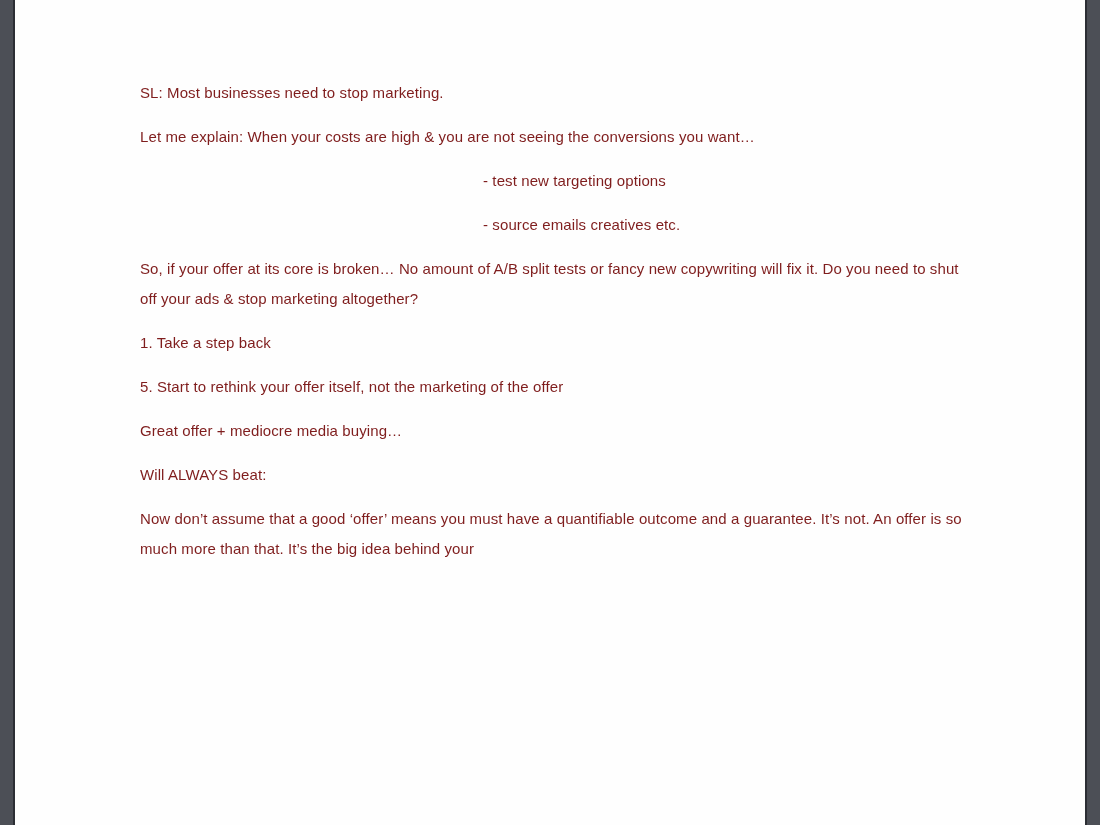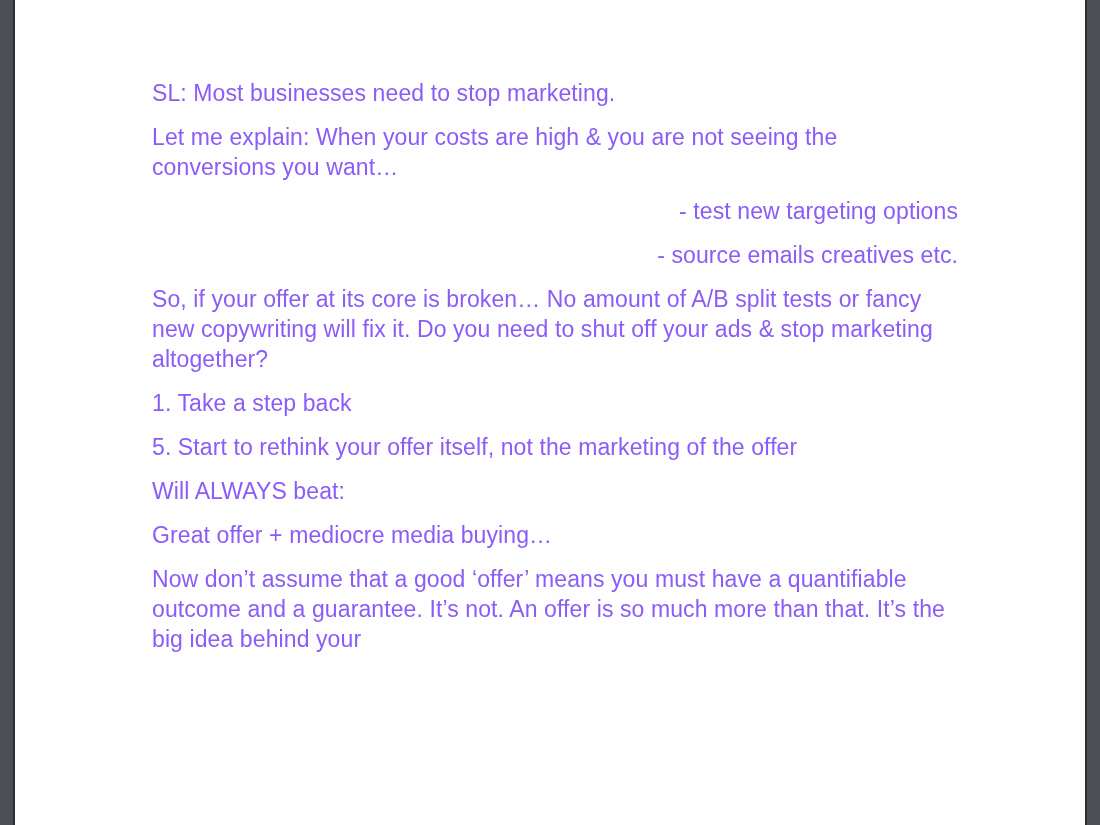--- a/index.html
+++ b/index.html
@@ -54,38 +54,37 @@
   }
 
   #doc-body {
     position: absolute;
     left: 125px;
     top: 0;
     width: 830px;
   }
 
   .para {
-    color: #8b5cf6;
-    font-size: 23px;
+    color: #7f1d1d;
+    font-size: 15px;
     line-height: 30px;
     letter-spacing: 0.1px;
-    margin: 12px;
+    margin: 0;
     padding: 0;
   }
 
   
   .blk { margin-top: 14px; }
   .blk:first-child { margin-top: 0; }
 
   
   #doc-body { padding-top: 78px; }
 
   .indented {
     padding-left: 343px;
-    text-align: right;
   }
 
   .clipped-tail {
     margin-top: 14px;
   }
 </style>
 </head>
 <body>
 
 <div id="app">
@@ -107,23 +106,23 @@
 
 
       <p class="para blk">So, if your offer at its core is broken… No amount of A/B split tests or fancy new copywriting will fix it. Do you need to shut off your ads &amp; stop marketing altogether?</p>
 
 
       <p class="para blk">1. Take a step back</p>
 
 
       <p class="para blk">5. Start to rethink your offer itself, not the marketing of the offer</p>
 
+      <p class="para blk">Great offer + mediocre media buying…</p>
+
       <p class="para blk">Will ALWAYS beat:</p>
-
-      <p class="para blk">Great offer + mediocre media buying…</p>
 
 
       <p class="para blk clipped-tail">Now don’t assume that a good ‘offer’ means you must have a quantifiable outcome and a guarantee. It’s not. An offer is so much more than that. It’s the big idea behind your</p>
 
     </div>
   </div>
 
   <div class="edge-rule right"></div>
   <div class="edge-bar right"></div>
 

